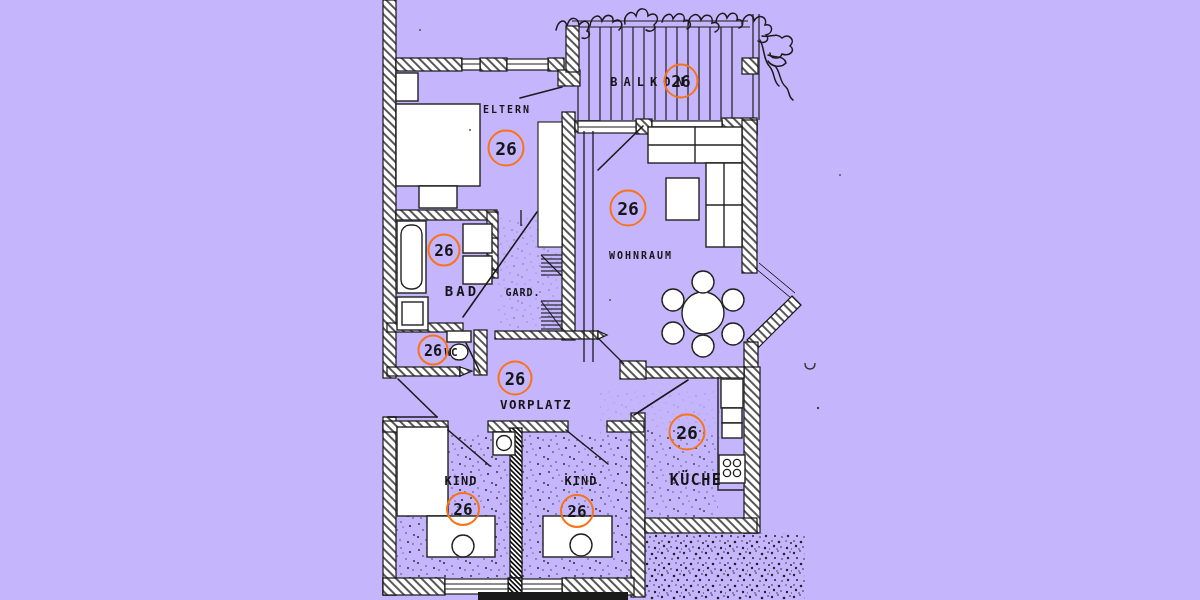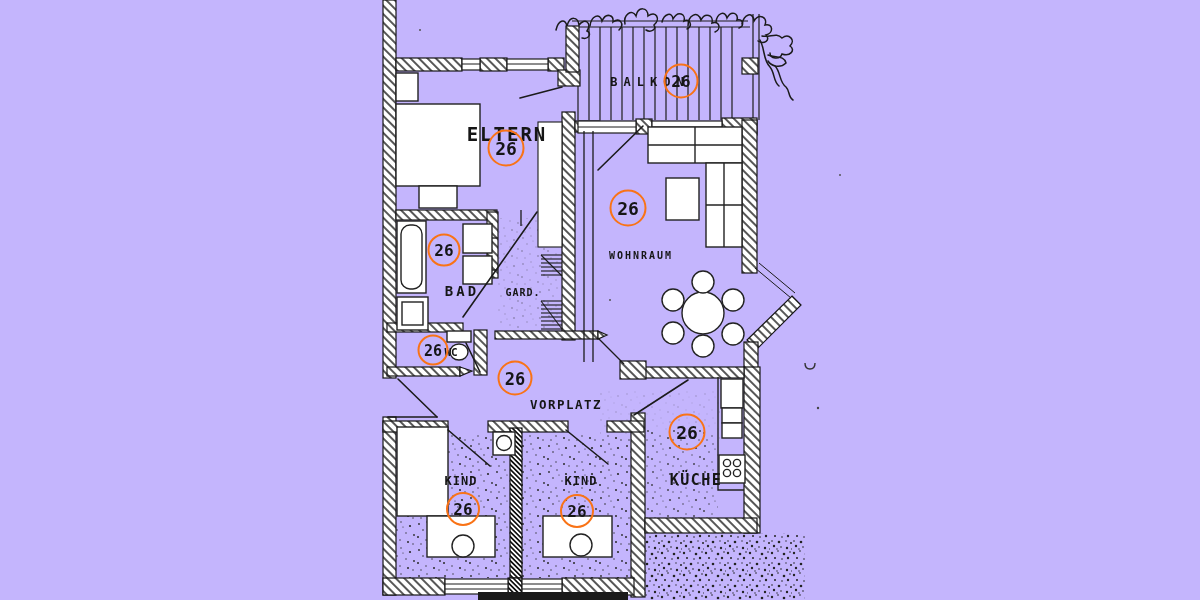--- a/index.html
+++ b/index.html
@@ -294,35 +294,35 @@
     <circle cx="420" cy="30" r="1" fill="#555"></circle>
     <circle cx="470" cy="130" r="1" fill="#555"></circle>
     <circle cx="610" cy="300" r="1" fill="#555"></circle>
     <circle cx="840" cy="175" r="1" fill="#555"></circle>
   </g>
 </svg>
 
   <div class="lbl" style="left:650px;top:82px;font-size:12px;letter-spacing:6px;">BALKON</div>
   <div class="num" style="left:681px;top:81px;width:31px;height:31px;font-size:16px;">26</div>
 
-  <div class="lbl" style="left:507px;top:110px;font-size:19px;letter-spacing:2px;margin-top:24px;">ELTERN</div>
+  <div class="lbl" style="left:507px;top:110px;font-size:10px;letter-spacing:2px;">ELTERN</div>
   <div class="num" style="left:506px;top:148px;width:33px;height:33px;font-size:18px;">26</div>
 
   <div class="lbl" style="left:641px;top:256px;font-size:10px;letter-spacing:2px;">WOHNRAUM</div>
   <div class="num" style="left:628px;top:208px;width:33px;height:33px;font-size:18px;">26</div>
 
   <div class="lbl" style="left:448px;top:291px;font-size:14px;letter-spacing:3px;margin-left:14px;">BAD</div>
   <div class="num" style="left:444px;top:250px;width:29px;height:29px;font-size:16px;">26</div>
 
   <div class="lbl" style="left:523px;top:293px;font-size:10px;letter-spacing:1px;">GARD.</div>
 
   <div class="lbl" style="left:451px;top:352px;font-size:11px;letter-spacing:0px;">WC</div>
   <div class="num" style="left:433px;top:350px;width:27px;height:27px;font-size:15px;">26</div>
 
-  <div class="lbl" style="left:566px;top:405px;font-size:12.5px;letter-spacing:1.5px;">VORPLATZ</div>
+  <div class="lbl" style="left:536px;top:405px;font-size:12.5px;letter-spacing:1.5px;">VORPLATZ</div>
   <div class="num" style="left:515px;top:378px;width:31px;height:31px;font-size:17px;">26</div>
 
   <div class="lbl" style="left:461px;top:481px;font-size:12px;letter-spacing:1px;">KIND</div>
   <div class="num" style="left:463px;top:509px;width:30px;height:30px;font-size:16px;">26</div>
 
   <div class="lbl" style="left:581px;top:481px;font-size:12px;letter-spacing:1px;">KIND</div>
   <div class="num" style="left:577px;top:511px;width:30px;height:30px;font-size:16px;">26</div>
 
   <div class="lbl" style="left:696px;top:480px;font-size:15px;letter-spacing:1.5px;">KÜCHE</div>
   <div class="num" style="left:687px;top:432px;width:33px;height:33px;font-size:18px;">26</div>

